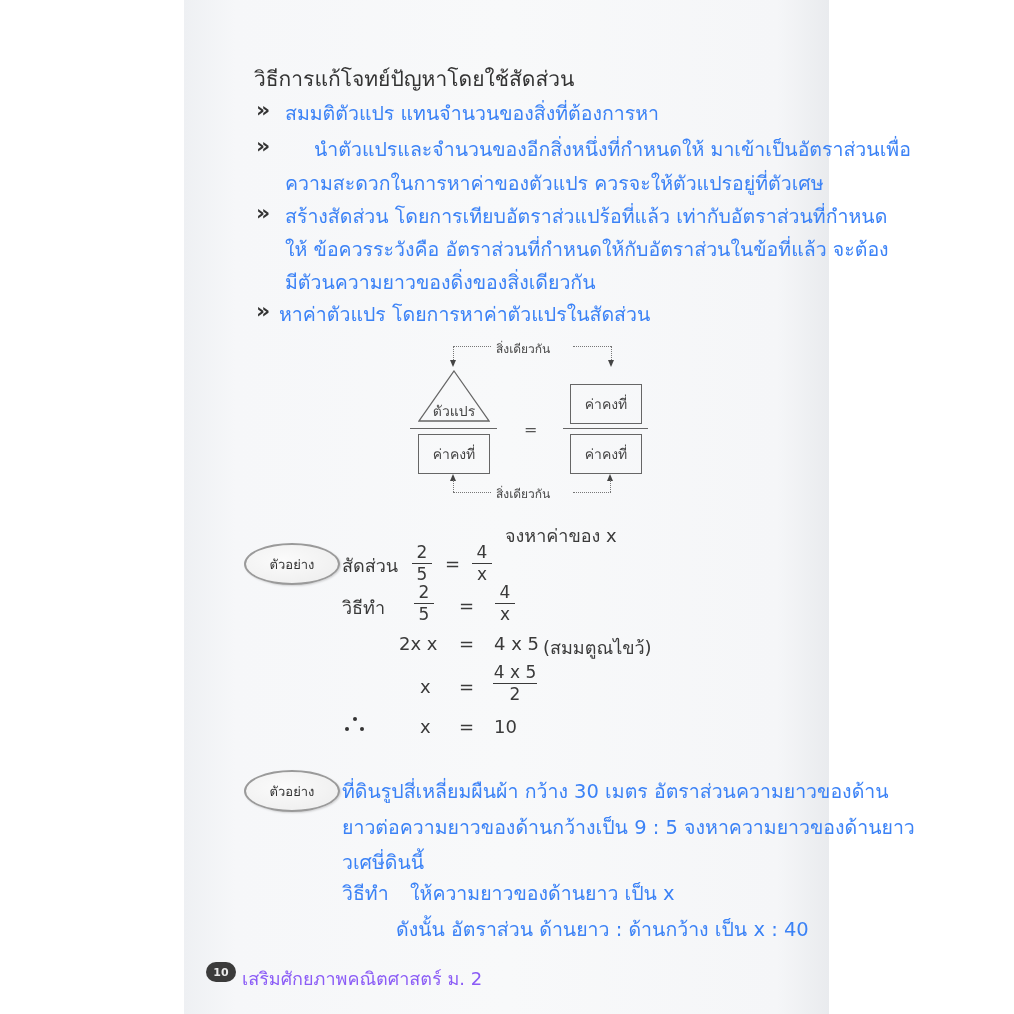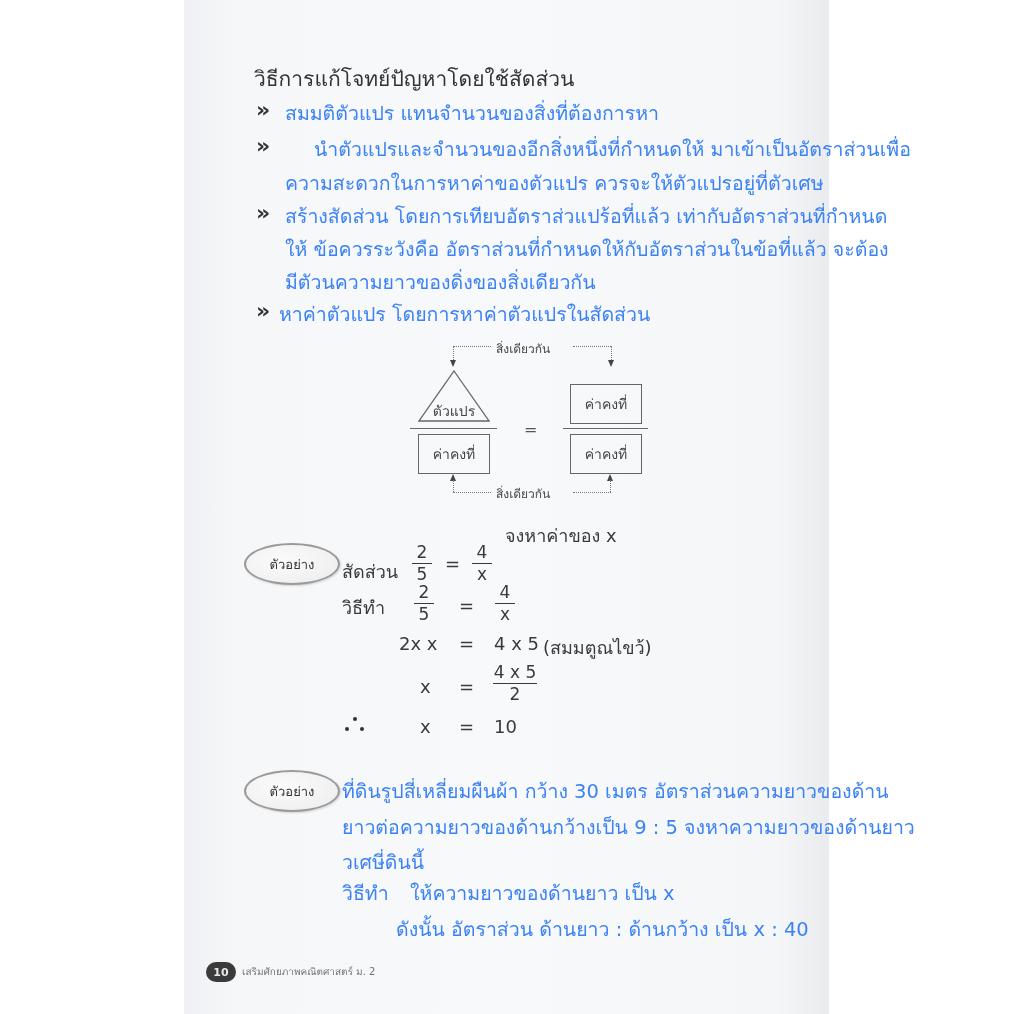--- a/index.html
+++ b/index.html
@@ -125,22 +125,22 @@
       width: 30px; height: 20px;
       border-radius: 10px;
       background: #3b3b3b;
       color: #eaeaea;
       font-size: 11px;
       font-weight: bold;
       display: flex; align-items: center; justify-content: center;
     }
     .footer-text {
       left: 242px; top: 964px;
-      font-size: 10px;
-      color: #737373;
+      font-size: 18px;
+      color: #8b5cf6;
       filter: blur(0.4px);
     }
   </style>
 </head>
 <body>
 
 <div class="page"></div>
 
 <div class="abs heading">วิธีการแก้โจทย์ปัญหาโดยใช้สัดส่วน</div>
 
@@ -195,21 +195,21 @@
   <div class="dotted-v" style="left:453px; top:480px; height:12px;"></div>
   <div class="dotted-v" style="left:610px; top:480px; height:12px;"></div>
   <div class="dotted-h" style="left:453px; top:492px; width:38px;"></div>
   <div class="dotted-h" style="left:573px; top:492px; width:38px;"></div>
   <div class="abs diag-label" style="left:496px; top:484px;">สิ่งเดียวกัน</div>
 </div>
 
 <div class="example-badge" style="left:244px; top:543px;">
   <span>ตัวอย่าง</span>
 </div>
-<div class="abs math" style="left:342px; top:551px;margin-top:6px;">สัดส่วน</div>
+<div class="abs math" style="left:342px; top:551px;">สัดส่วน</div>
 <div class="frac" style="left:412px; top:544px; width:20px;">
   <span>2</span>
   <span class="bar"></span>
   <span>5</span>
 </div>
 <div class="abs math" style="left:445px; top:553px;">=</div>
 <div class="frac" style="left:472px; top:544px; width:20px;">
   <span>4</span>
   <span class="bar"></span>
   <span>x</span>

